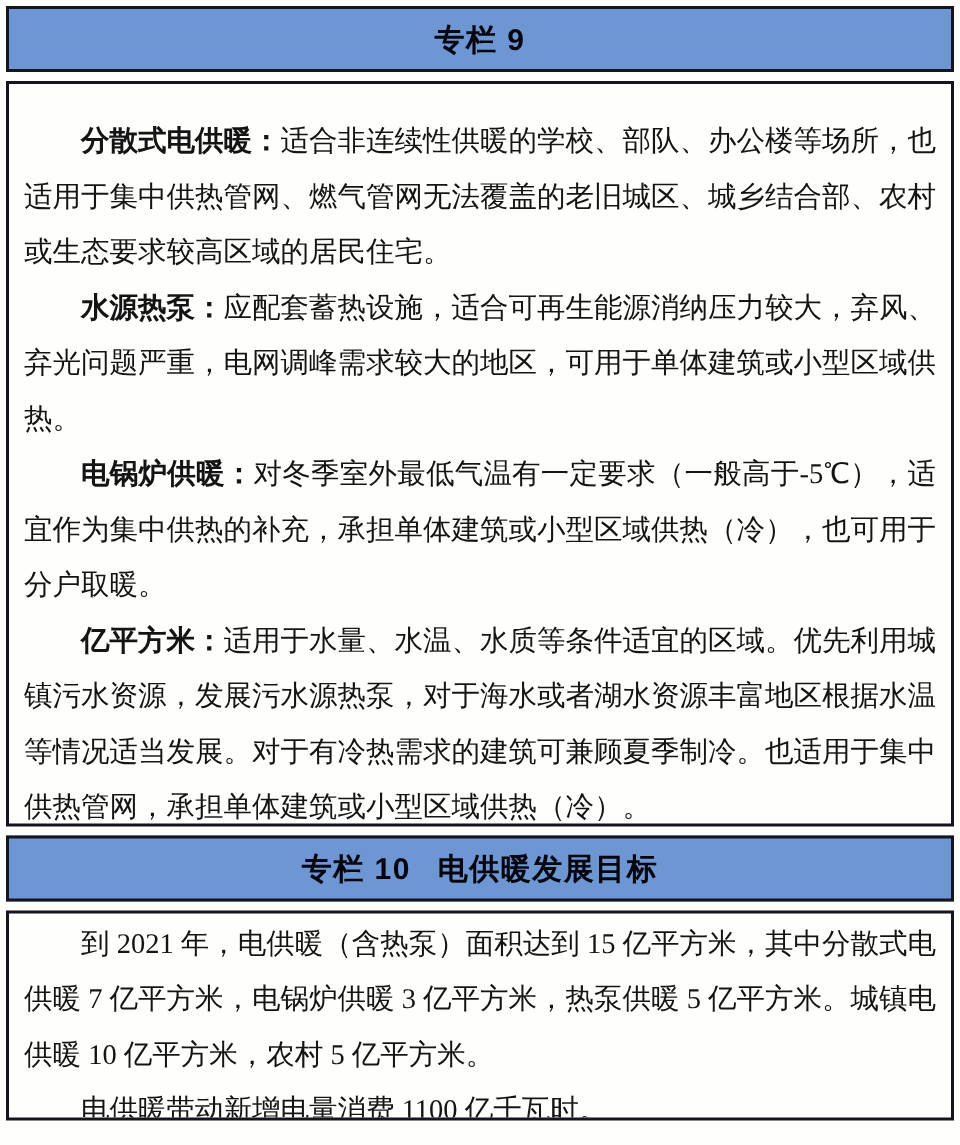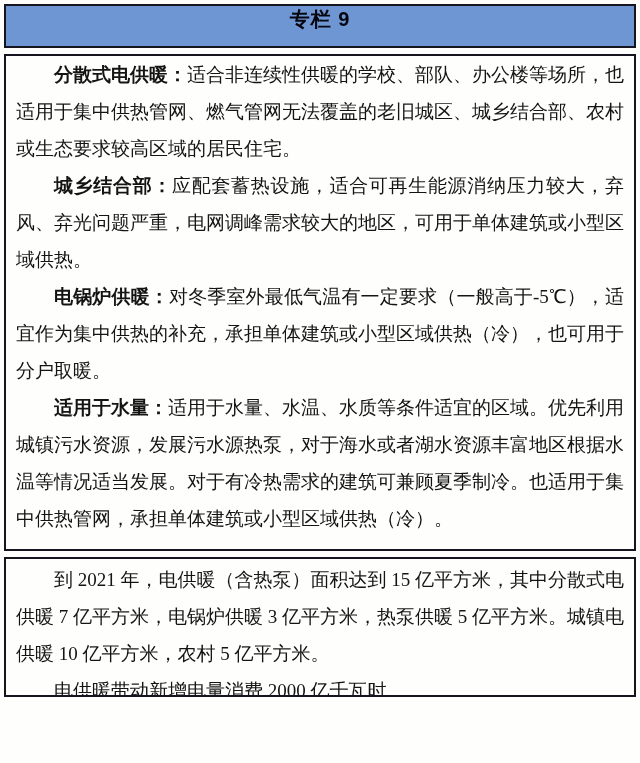--- a/index.html
+++ b/index.html
@@ -19,35 +19,36 @@
     width: 640px;
     height: 763px;
     padding: 4px;
   }
   .panel-header {
     box-sizing: border-box;
     height: 44px;
     border: 2px solid #15151f;
     background: #6d96d3;
     display: flex;
+    align-items: center;
     justify-content: center;
     gap: 18px;
     margin-bottom: 6px;
     font-family: "Liberation Sans", sans-serif;
     font-weight: bold;
     font-size: 20px;
     color: #06060f;
     letter-spacing: 1px;
   }
   .panel-body {
     box-sizing: border-box;
     border: 2px solid #15151f;
     background: #fefefc;
     margin-bottom: 6px;
-    padding: 0 10px;
+    padding: 20px 10px;
     overflow: hidden;
     font-size: 19px;
     line-height: 37px;
     text-align: justify;
     word-break: break-all;
   }
   .panel-body.tall { height: 497px; }
   .panel-body.short { height: 140px; padding: 2px 10px; }
   .panel-body p {
     margin: 0;
@@ -61,25 +62,29 @@
 <body>
 
 <div class="doc">
 
   <div class="panel-header">
     <span>专栏 9</span>
   </div>
 
   <div class="panel-body tall">
     <p><span class="lead">分散式电供暖：</span><span>适合非连续性供暖的学校、部队、办公楼等场所，也适用于集中供热管网、燃气管网无法覆盖的老旧城区、城乡结合部、农村或生态要求较高区域的居民住宅。</span></p>
-    <p><span class="lead">城乡结合部：</span><span>应配套蓄热设施，适合可再生能源消纳压力较大，弃风、弃光问题严重，电网调峰需求较大的地区，可用于单体建筑或小型区域供热。</span></p>
+    <p><span class="lead">水源热泵：</span><span>应配套蓄热设施，适合可再生能源消纳压力较大，弃风、弃光问题严重，电网调峰需求较大的地区，可用于单体建筑或小型区域供热。</span></p>
     <p><span class="lead">电锅炉供暖：</span><span>对冬季室外最低气温有一定要求（一般高于-5℃），适宜作为集中供热的补充，承担单体建筑或小型区域供热（冷），也可用于分户取暖。</span></p>
-    <p><span class="lead">适用于水量：</span><span>适用于水量、水温、水质等条件适宜的区域。优先利用城镇污水资源，发展污水源热泵，对于海水或者湖水资源丰富地区根据水温等情况适当发展。对于有冷热需求的建筑可兼顾夏季制冷。也适用于集中供热管网，承担单体建筑或小型区域供热（冷）。</span></p>
+    <p><span class="lead">亿平方米：</span><span>适用于水量、水温、水质等条件适宜的区域。优先利用城镇污水资源，发展污水源热泵，对于海水或者湖水资源丰富地区根据水温等情况适当发展。对于有冷热需求的建筑可兼顾夏季制冷。也适用于集中供热管网，承担单体建筑或小型区域供热（冷）。</span></p>
     <p></p>
   </div>
 
+  <div class="panel-header">
+    <span>专栏 10</span>
+    <span>电供暖发展目标</span>
+  </div>
 
   <div class="panel-body short">
     <p><span class="lead"></span><span>到 2021 年，电供暖（含热泵）面积达到 15 亿平方米，其中分散式电供暖 7 亿平方米，电锅炉供暖 3 亿平方米，热泵供暖 5 亿平方米。城镇电供暖 10 亿平方米，农村 5 亿平方米。</span></p>
-    <p><span class="lead"></span><span>电供暖带动新增电量消费 2000 亿千瓦时。</span></p>
+    <p><span class="lead"></span><span>电供暖带动新增电量消费 1100 亿千瓦时。</span></p>
   </div>
 
 </div>
 
 </body></html>

